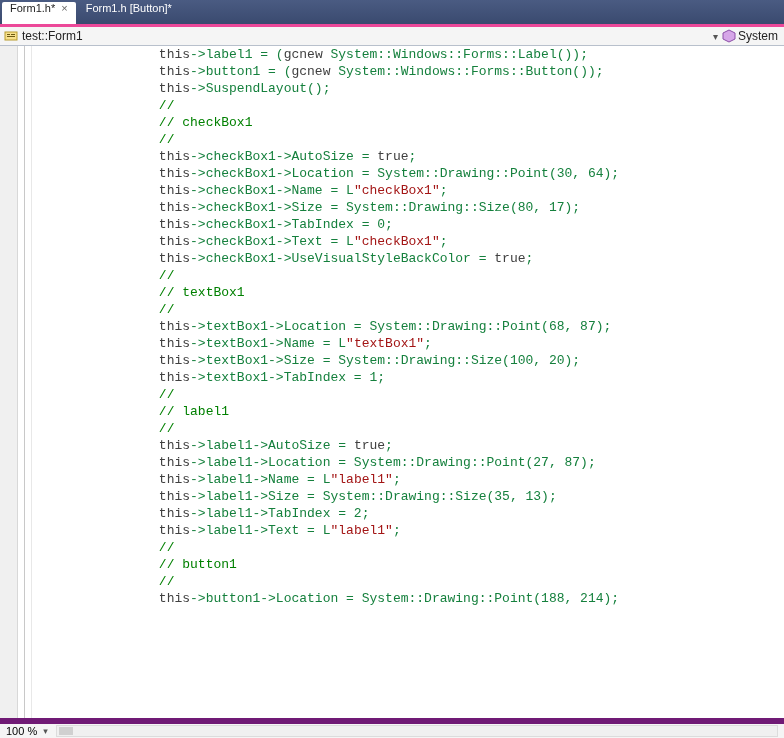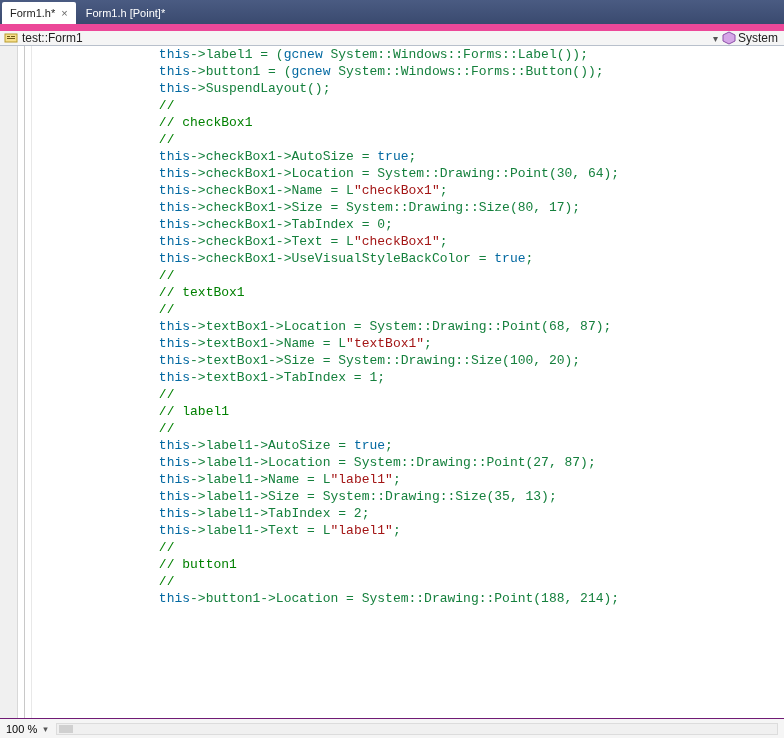--- a/index.html
+++ b/index.html
@@ -15,21 +15,20 @@
   }
   .tabbar {
     background: linear-gradient(#4a5b82, #3a4a6f);
     display: flex;
     align-items: flex-end;
     height: 24px;
     padding-left: 2px;
   }
   .tab {
     display: flex;
-    align-items: center;
     height: 22px;
     padding: 0 8px;
     margin-right: 2px;
     font-size: 11px;
     cursor: pointer;
   }
   .tab.active {
     background: #fff;
     color: #222;
     border-top-left-radius: 2px;
@@ -41,21 +40,21 @@
   .tab .close {
     margin-left: 6px;
     font-size: 11px;
     color: #666;
   }
   .navbar {
     display: flex;
     align-items: center;
     height: 22px;
     background: #f5f5f5;
-    border-top: 7px solid #ec4899;
+    border-top: 3px solid #ec4899;
     border-bottom: 1px solid #b8c0cc;
     padding: 0 4px;
   }
   .navbar .obj-icon {
     width: 14px; height: 14px;
     margin-right: 4px;
     display: inline-block;
   }
   .navbar .obj-icon svg { display:block; }
   .navbar .scope {
@@ -108,30 +107,30 @@
     flex: 1;
     font-family: Consolas, "Courier New", monospace;
     font-size: 13px;
     line-height: 17px;
     white-space: pre;
     overflow: hidden;
     padding-left: 2px;
     color: #000;
   }
   .indent { display:inline-block; } 
-  .kw   { color: #0369a1; }
+  .kw   { color: #404040; }
   .cmt  { color: #008000; }
   .str  { color: #a31515; }
   .pln  { color: #15803d; }
   .statusbar {
     display: flex;
     align-items: center;
     height: 20px;
     background: #f5f5f5;
-    border-top: 1px solid #701a75;
+    border-top: 6px solid #701a75;
     font-size: 11px;
     padding: 0 6px;
   }
   .statusbar .zoom-arrow {
     margin-left: 6px;
     font-size: 9px;
     color: #555;
     cursor: pointer;
   }
   .statusbar .hscroll {
@@ -151,21 +150,21 @@
 </style>
 </head>
 <body>
 
 <div class="tabbar">
   <div class="tab active">
     <span>Form1.h*</span>
     <span class="close">×</span>
   </div>
   <div class="tab inactive">
-    <span>Form1.h [Point]*</span>
+    <span>Form1.h [Button]*</span>
   </div>
 </div>
 
 <div class="navbar">
   <span class="obj-icon">
     <svg viewBox="0 0 14 14">
         <rect x="1" y="3" width="12" height="8" fill="#f7e08c" stroke="#b79b2e"></rect>
         <rect x="3" y="5" width="3" height="1" fill="#6d5a12"></rect>
         <rect x="7" y="5" width="4" height="1" fill="#6d5a12"></rect>
         <rect x="3" y="7" width="8" height="1" fill="#6d5a12"></rect>

